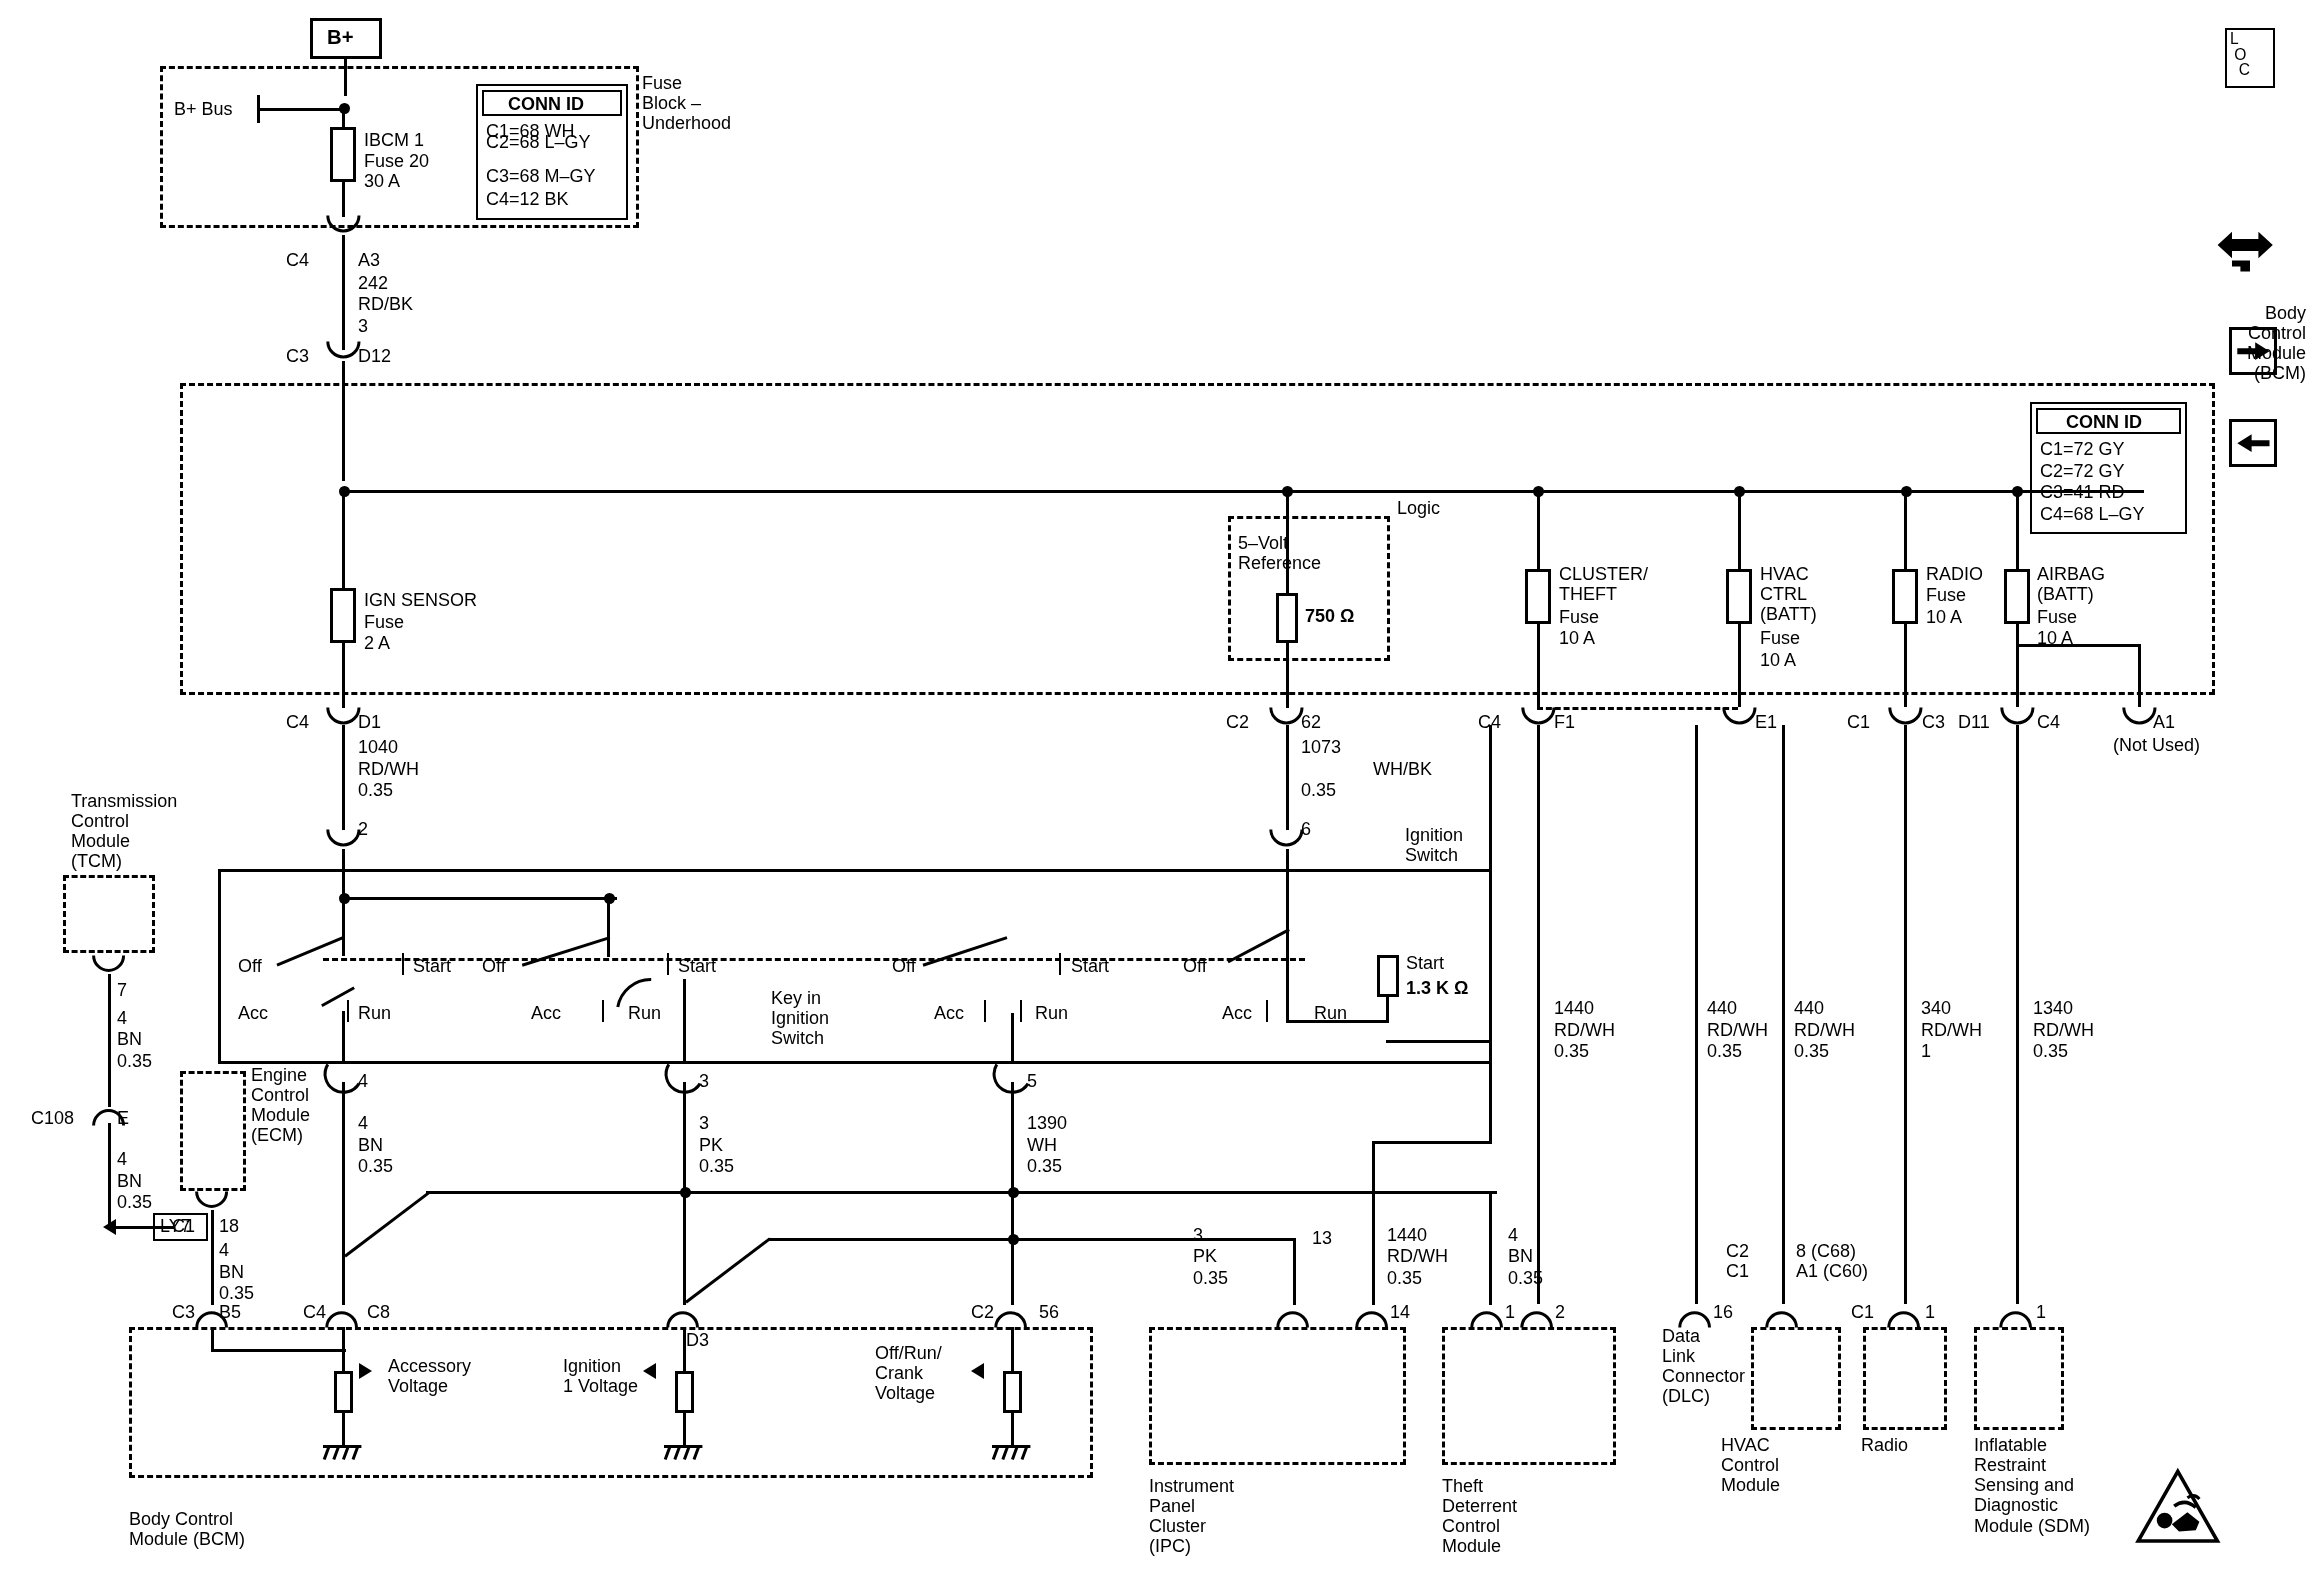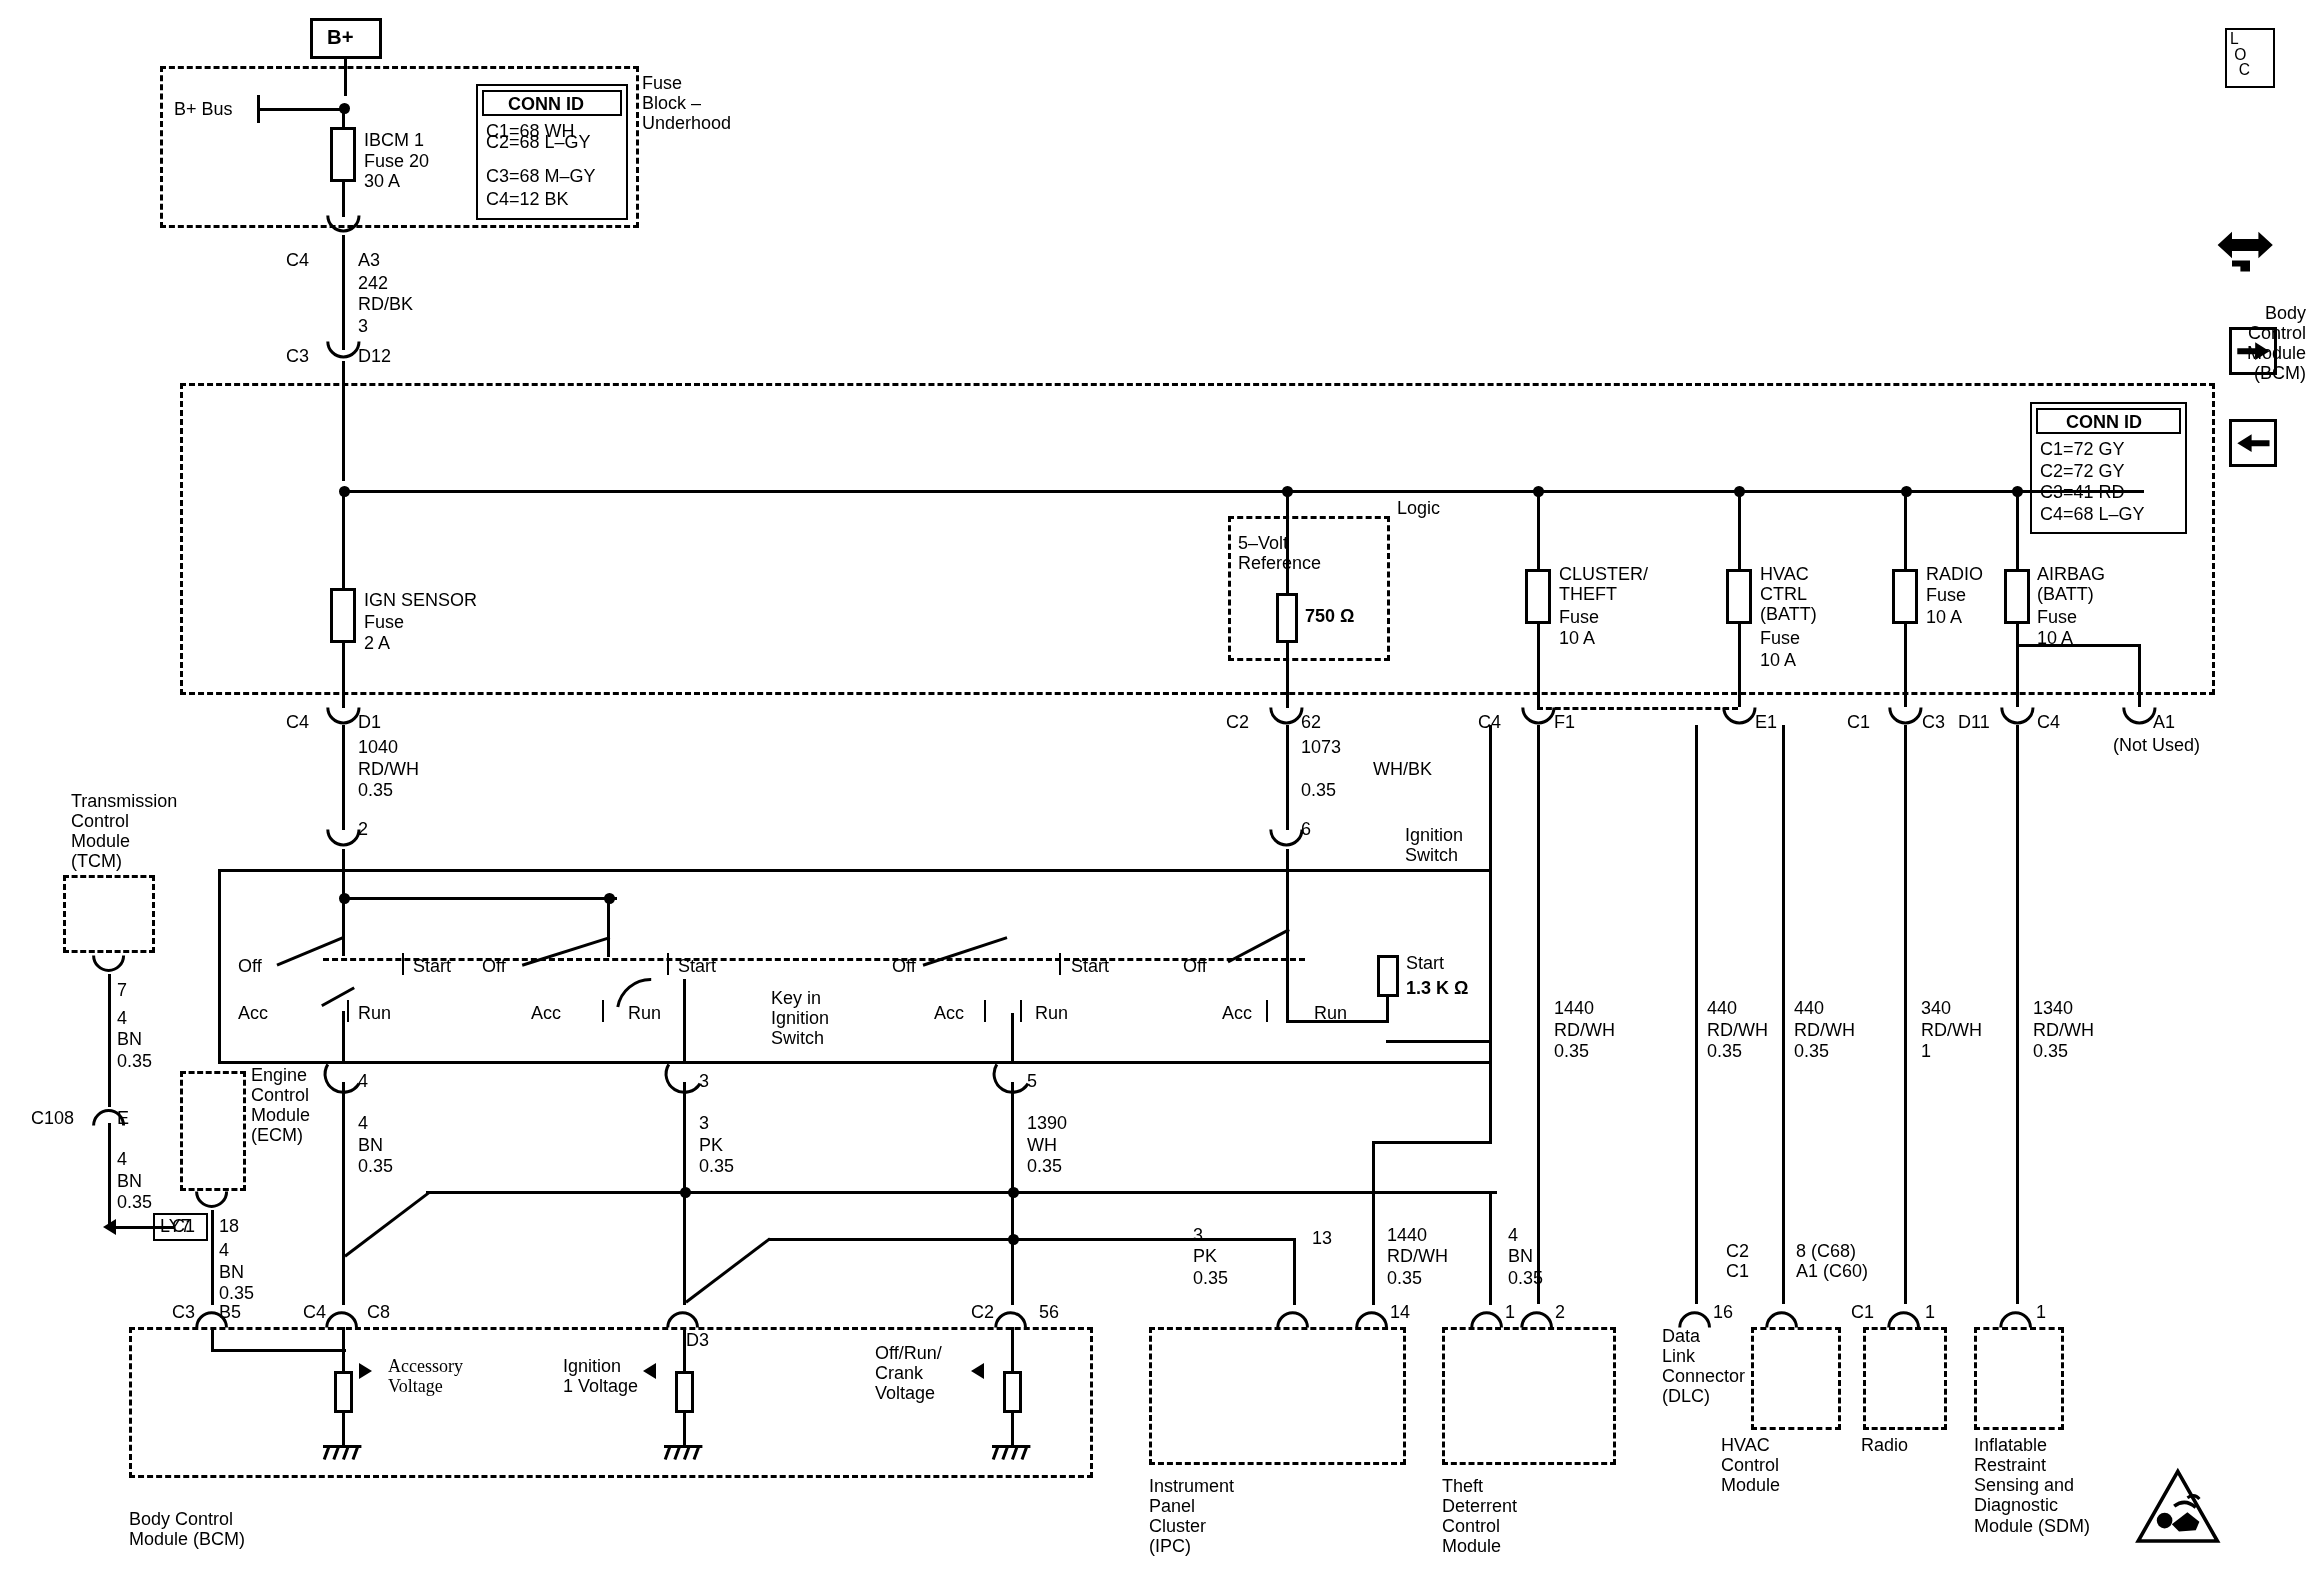--- a/index.html
+++ b/index.html
@@ -413,21 +413,21 @@
   <div class="t" style="left:1039px;top:1302px;">56</div>
 
   <div class="ln v" style="left:211px;top:1327px;height:24px;"></div>
   <div class="ln h" style="left:211px;top:1349px;width:135px;"></div>
   <div class="ln v" style="left:342px;top:1327px;height:120px;"></div>
   <div class="fuse" style="left:334px;top:1371px;width:19px;height:42px;"></div>
   <svg class="gnd" style="left:323px;top:1444px;width:42px;height:24px;" viewBox="0 0 70 40" width="42" height="24">
     <path d="M 0 4 L 64 4 M 10 4 L 2 26 M 26 4 L 18 26 M 42 4 L 34 26 M 58 4 L 50 26" stroke="#000" stroke-width="5" fill="none"></path>
   </svg>
   <div class="arrowR" style="left:359px;top:1363px;"></div>
-  <div class="t" style="left:388px;top:1356px;font-family:Liberation Serif, serif;">Accessory
+  <div class="t" style="left:388px;top:1356px;">Accessory
 Voltage</div>
 
   <div class="ln v" style="left:683px;top:1327px;height:120px;"></div>
   <div class="fuse" style="left:675px;top:1371px;width:19px;height:42px;"></div>
   <svg class="gnd" style="left:664px;top:1444px;width:42px;height:24px;" viewBox="0 0 70 40" width="42" height="24">
     <path d="M 0 4 L 64 4 M 10 4 L 2 26 M 26 4 L 18 26 M 42 4 L 34 26 M 58 4 L 50 26" stroke="#000" stroke-width="5" fill="none"></path>
   </svg>
   <div class="arrowL" style="left:643px;top:1363px;"></div>
   <div class="t" style="left:563px;top:1356px;">Ignition
 1 Voltage</div>

